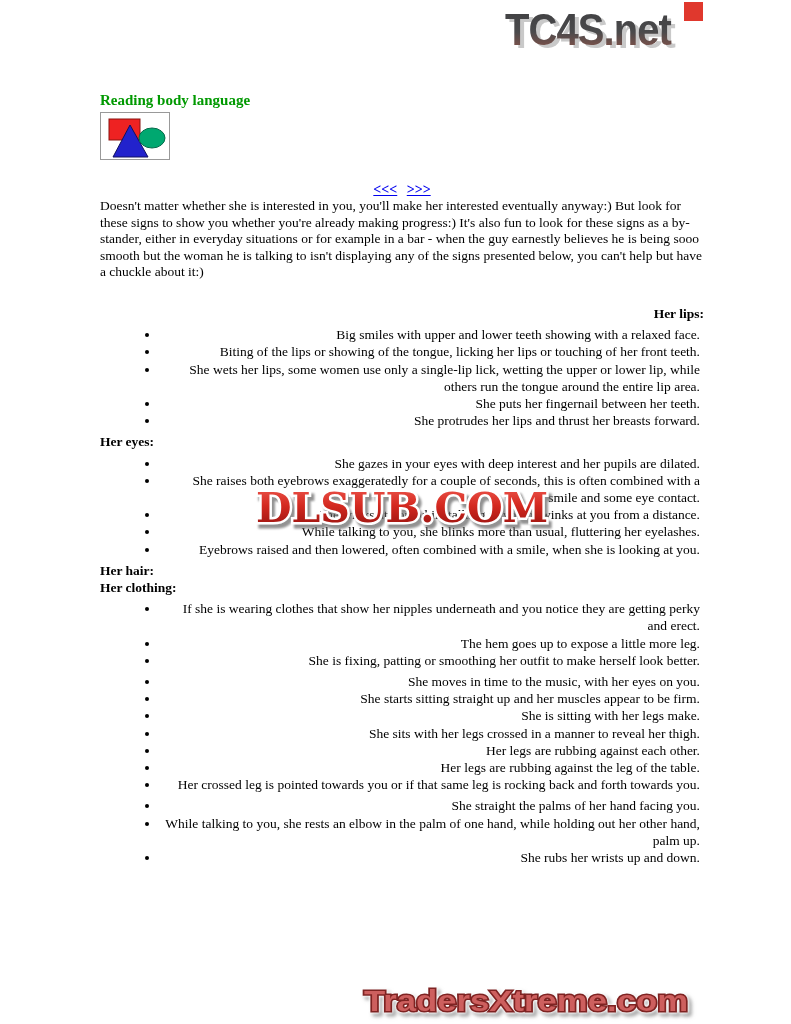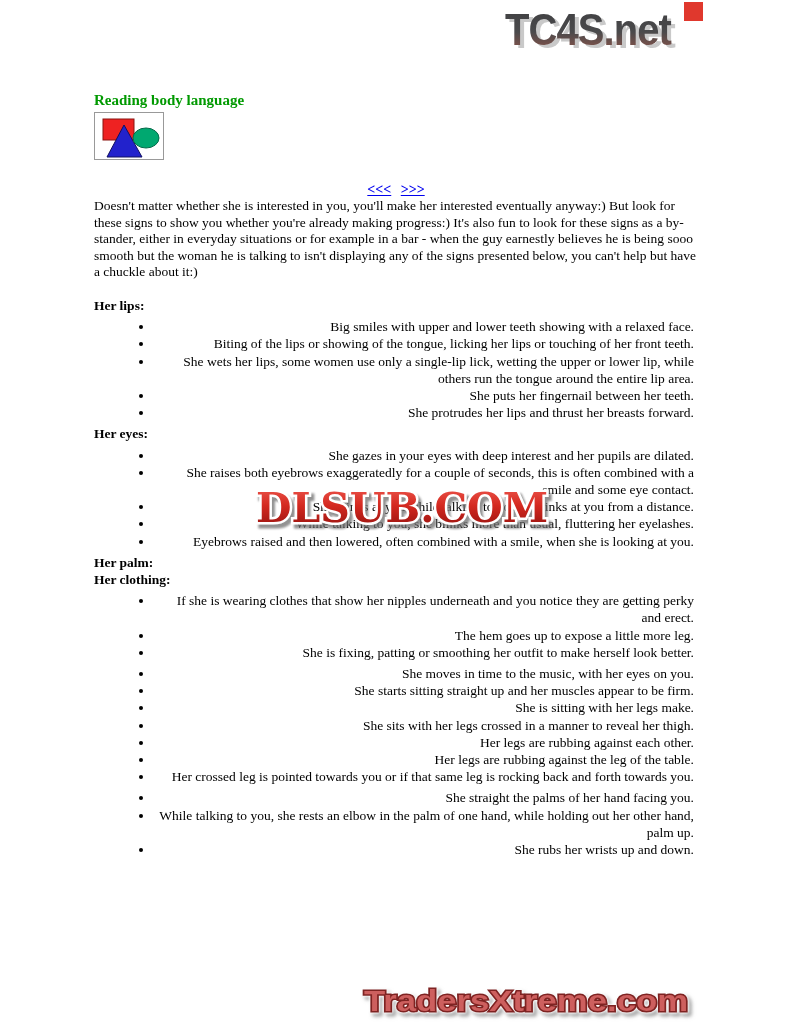--- a/index.html
+++ b/index.html
@@ -4,28 +4,28 @@
 <style>
   html,body{margin:0;padding:0;background:#ffffff;}
   .page{position:relative;width:704px;height:1024px;background:#ffffff;overflow:hidden;
         font-family:"Liberation Serif", serif;color:#000;}
 
   
   .tc4s-wrap{position:absolute;top:2px;right:24px;width:184px;height:58px;}
   .corner-square{position:absolute;top:2px;right:1px;width:19px;height:19px;}
 
   
-  .content{position:absolute;left:94px;top:93px;width:604px;}
+  .content{position:absolute;left:100px;top:93px;width:604px;}
   .green-heading{font-size:15px;font-weight:bold;color:#009900;line-height:15px;}
   .img-box{margin-top:4px;width:70px;height:48px;}
   .nav-line{margin-top:17px;text-align:center;font-size:14px;font-weight:bold;line-height:17px;}
   .nav-line a{color:#0000ee;text-decoration:underline;margin:0 3px;}
   .intro{margin:0;text-align:left;font-size:13.5px;line-height:16.6px;}
   .sec-title{font-weight:bold;font-size:13.5px;line-height:17.2px;}
-  .sec-title.center{text-align:left;margin-top:16px;}
+  .sec-title.center{text-align:right;margin-top:24px;}
   ul.sec-list{margin:4px;padding:0 0 0 56px;font-size:13.5px;line-height:17.2px;list-style:disc;text-align:right;}
   ul.sec-list li{padding:0;margin:0;}
 
   
   .watermark{position:absolute;left:248px;top:477px;width:310px;height:62px;pointer-events:none;}
   .watermark text{filter:drop-shadow(3px 4px 1px rgba(110,110,110,0.75));}
 
   
   .footer-logo{position:absolute;right:6px;bottom:0px;width:344px;height:46px;}
   .footer-logo text{filter:drop-shadow(0 0 1.5px #ffffff) drop-shadow(0 0 1px #ffffff) drop-shadow(3px 3px 1.5px rgba(150,150,150,0.8));}
@@ -79,21 +79,21 @@
 
     <div class="sec-title">Her eyes:</div>
     <ul class="sec-list">
       <li>She gazes in your eyes with deep interest and her pupils are dilated.</li>
       <li>She raises both eyebrows exaggeratedly for a couple of seconds, this is often combined with a smile and some eye contact.</li>
       <li>She winks at you while talking to you or winks at you from a distance.</li>
       <li>While talking to you, she blinks more than usual, fluttering her eyelashes.</li>
       <li>Eyebrows raised and then lowered, often combined with a smile, when she is looking at you.</li>
     </ul>
 
-    <div class="sec-title">Her palm:</div>
+    <div class="sec-title">Her hair:</div>
 
     <div class="sec-title">Her clothing:</div>
     <ul class="sec-list">
       <li>If she is wearing clothes that show her nipples underneath and you notice they are getting perky and erect.</li>
       <li>The hem goes up to expose a little more leg.</li>
       <li>She is fixing, patting or smoothing her outfit to make herself look better.</li>
     </ul>
 
     <ul class="sec-list">
       <li>She moves in time to the music, with her eyes on you.</li>

